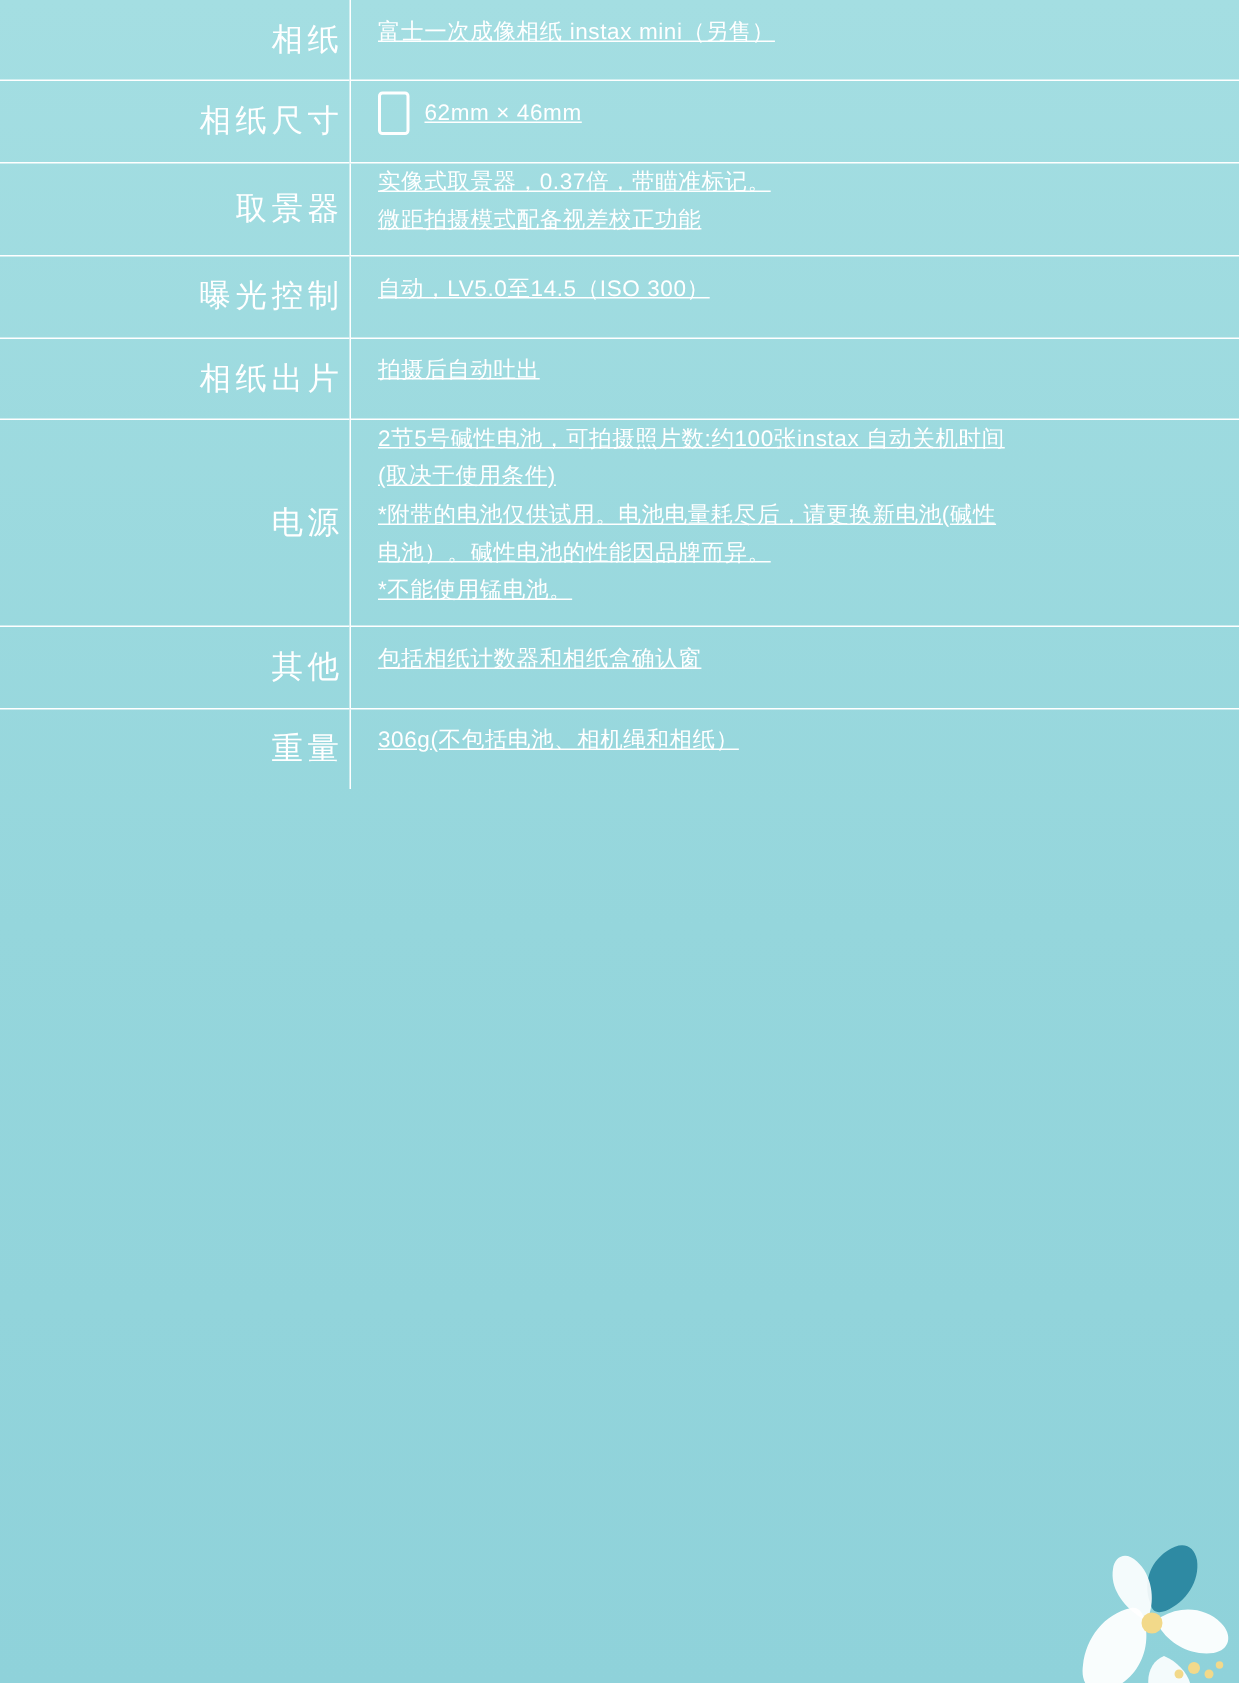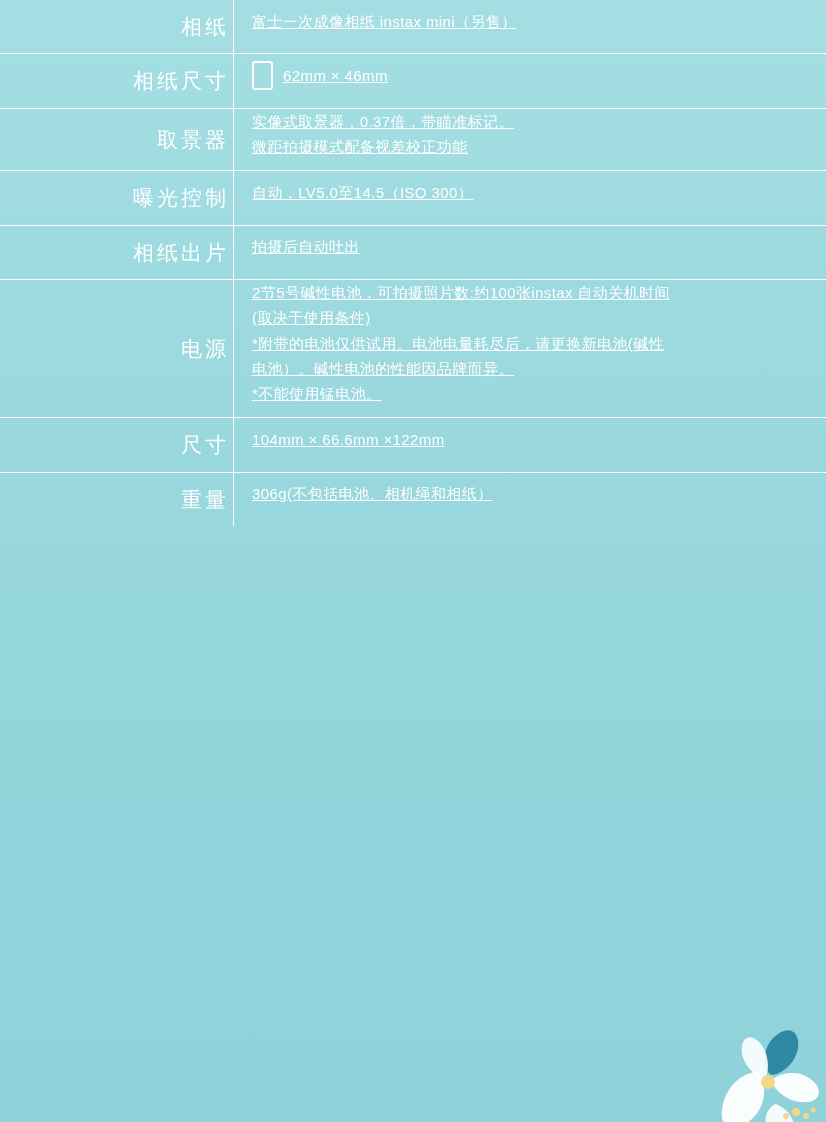--- a/index.html
+++ b/index.html
@@ -146,27 +146,27 @@
         <td class="value-cell">
           <span class="value-line">2节5号碱性电池，可拍摄照片数:约100张instax 自动关机时间</span>
           <span class="value-line">(取决于使用条件)</span>
           <span class="value-line value-gap">*附带的电池仅供试用。电池电量耗尽后，请更换新电池(碱性</span>
           <span class="value-line">电池）。碱性电池的性能因品牌而异。</span>
           <span class="value-line">*不能使用锰电池。</span>
         </td>
       </tr>
 
 
-
       <tr>
-        <td class="label-cell">尺寸</td>
+        <td class="label-cell">其他</td>
         <td class="value-cell">
-          <span class="value-line">104mm × 66.6mm ×122mm</span>
+          <span class="value-line">包括相纸计数器和相纸盒确认窗</span>
         </td>
       </tr>
+
 
       <tr>
         <td class="label-cell">重量</td>
         <td class="value-cell">
           <span class="value-line">306g(不包括电池、相机绳和相纸）</span>
         </td>
       </tr>
 
     </tbody>
   </table>

